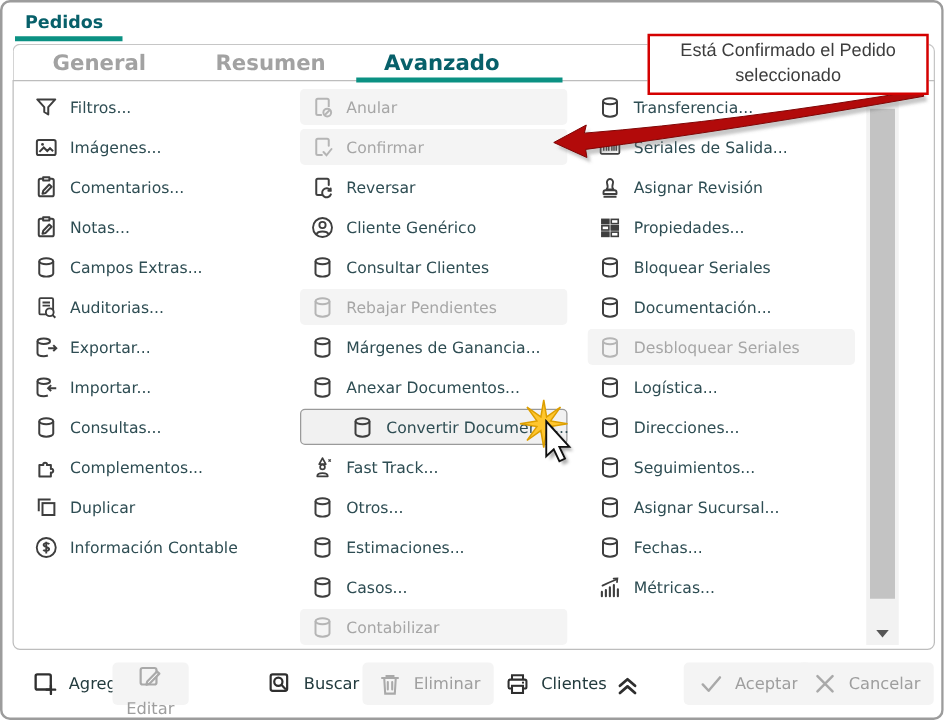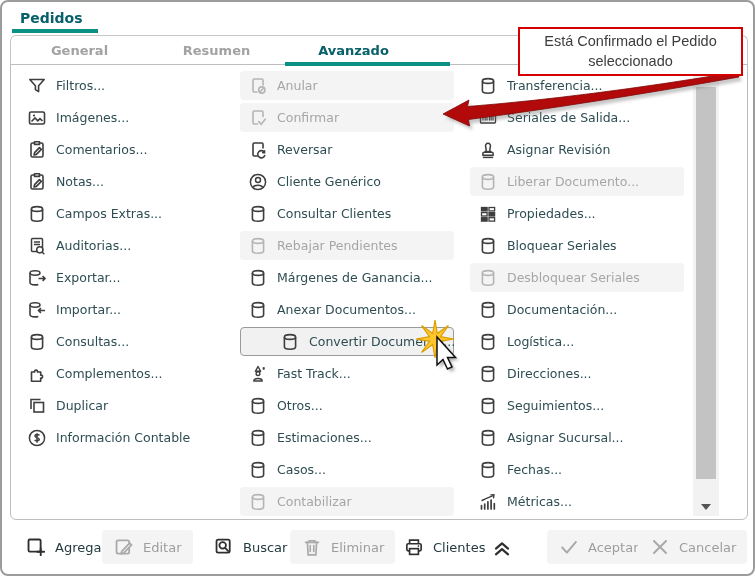--- a/index.html
+++ b/index.html
@@ -19,21 +19,21 @@
   *{box-sizing:border-box;}
   html,body{margin:0;padding:0;}
   body{
     width:755px;height:576px;position:relative;background:#fff;overflow:hidden;
     font-family:"DejaVu Sans","Liberation Sans",sans-serif;
   }
   .window{position:absolute;inset:0;border:2px solid var(--win-border);border-radius:8px;background:#fff;}
   .title{position:absolute;left:18px;top:8px;font-size:14px;font-weight:bold;color:var(--tab-active);}
   .title-underline{position:absolute;left:10px;top:27px;width:86px;height:4px;background:var(--accent);}
   .tabbar{position:absolute;left:8px;top:33px;width:738px;height:30px;border:1px solid #c6c6c6;border-bottom:none;border-radius:6px 6px 0 0;background:#fff;display:flex;}
-  .tab{width:137px;display:flex;align-items:center;justify-content:center;font-size:13px;font-weight:bold;color:var(--tab-inactive);position:relative;cursor:default;}
+  .tab{width:137px;display:flex;align-items:center;justify-content:center;font-size:17px;font-weight:bold;color:var(--tab-inactive);position:relative;cursor:default;}
   .tab.active{color:var(--tab-active);}
   .tab.active::after{content:"";position:absolute;left:0;right:-28px;bottom:-1px;height:4px;background:var(--accent);z-index:5;}
   .panel{position:absolute;left:8px;top:62px;width:738px;height:456px;border:1px solid var(--border);border-radius:0 0 6px 6px;background:#fff;}
   .col{position:absolute;top:6px;}
   .menu-item{height:29px;margin-bottom:3px;display:flex;align-items:center;gap:9px;padding:0 7px;border-radius:4px;border:1px solid transparent;font-size:12.5px;color:var(--menu-text);white-space:nowrap;text-align:right;}
   .menu-item .mi-icon{width:20px;height:20px;flex:0 0 20px;color:var(--icon);display:flex;align-items:center;justify-content:center;}
   .menu-item .mi-icon svg{width:20px;height:20px;}
   .menu-item.disabled{background:var(--disabled-bg);color:var(--disabled-text);}
   .menu-item.disabled .mi-icon{color:#b5b5b5;}
   .menu-item.selected{background:#f1f1f1;border-color:#9a9a9a;padding-left:39px;}
@@ -339,29 +339,20 @@
         <div class="menu-item">
           <span class="mi-icon">
             <svg viewBox="0 0 20 20" fill="none" stroke="currentColor" stroke-width="1.5" stroke-linejoin="round">
               <path d="M7.2 11.5c1.5-1.4 1-3.2.5-4.6C7 5 8.3 3.2 10 3.2s3 1.8 2.3 3.7c-.5 1.4-1 3.2.5 4.6z"></path>
               <path d="M4.8 15.2v-1.4c0-.9.7-1.6 1.6-1.6h7.2c.9 0 1.6.7 1.6 1.6v1.4z"></path>
               <path d="M4.8 17.4h10.4"></path>
             </svg>
           </span>
           <span class="mi-label">Asignar Revisión</span>
         </div>
-        <div class="menu-item disabled">
-          <span class="mi-icon">
-            <svg viewBox="0 0 20 20" fill="none" stroke="currentColor" stroke-width="1.6">
-              <ellipse cx="10" cy="5" rx="5.6" ry="2.4"></ellipse>
-              <path d="M4.4 5v9.8c0 1.4 2.5 2.5 5.6 2.5s5.6-1.1 5.6-2.5V5"></path>
-            </svg>
-          </span>
-          <span class="mi-label">Liberar Documento...</span>
-        </div>
         <div class="menu-item">
           <span class="mi-icon">
             <svg viewBox="0 0 20 20" fill="none" stroke="currentColor" stroke-width="1.3">
               <rect x="3.5" y="3.5" width="5.6" height="3.4" fill="currentColor"></rect>
               <rect x="11" y="3.5" width="5.6" height="3.4"></rect>
               <rect x="3.5" y="8.6" width="5.6" height="3.4"></rect>
               <rect x="11" y="8.6" width="5.6" height="3.4" fill="currentColor"></rect>
               <rect x="3.5" y="13.7" width="5.6" height="3.4" fill="currentColor"></rect>
               <rect x="11" y="13.7" width="5.6" height="3.4"></rect>
             </svg>
@@ -370,37 +361,37 @@
         </div>
         <div class="menu-item">
           <span class="mi-icon">
             <svg viewBox="0 0 20 20" fill="none" stroke="currentColor" stroke-width="1.6">
               <ellipse cx="10" cy="5" rx="5.6" ry="2.4"></ellipse>
               <path d="M4.4 5v9.8c0 1.4 2.5 2.5 5.6 2.5s5.6-1.1 5.6-2.5V5"></path>
             </svg>
           </span>
           <span class="mi-label">Bloquear Seriales</span>
         </div>
+        <div class="menu-item">
+          <span class="mi-icon">
+            <svg viewBox="0 0 20 20" fill="none" stroke="currentColor" stroke-width="1.6">
+              <ellipse cx="10" cy="5" rx="5.6" ry="2.4"></ellipse>
+              <path d="M4.4 5v9.8c0 1.4 2.5 2.5 5.6 2.5s5.6-1.1 5.6-2.5V5"></path>
+            </svg>
+          </span>
+          <span class="mi-label">Documentación...</span>
+        </div>
         <div class="menu-item disabled">
           <span class="mi-icon">
             <svg viewBox="0 0 20 20" fill="none" stroke="currentColor" stroke-width="1.6">
               <ellipse cx="10" cy="5" rx="5.6" ry="2.4"></ellipse>
               <path d="M4.4 5v9.8c0 1.4 2.5 2.5 5.6 2.5s5.6-1.1 5.6-2.5V5"></path>
             </svg>
           </span>
           <span class="mi-label">Desbloquear Seriales</span>
-        </div>
-        <div class="menu-item">
-          <span class="mi-icon">
-            <svg viewBox="0 0 20 20" fill="none" stroke="currentColor" stroke-width="1.6">
-              <ellipse cx="10" cy="5" rx="5.6" ry="2.4"></ellipse>
-              <path d="M4.4 5v9.8c0 1.4 2.5 2.5 5.6 2.5s5.6-1.1 5.6-2.5V5"></path>
-            </svg>
-          </span>
-          <span class="mi-label">Documentación...</span>
         </div>
         <div class="menu-item">
           <span class="mi-icon">
             <svg viewBox="0 0 20 20" fill="none" stroke="currentColor" stroke-width="1.6">
               <ellipse cx="10" cy="5" rx="5.6" ry="2.4"></ellipse>
               <path d="M4.4 5v9.8c0 1.4 2.5 2.5 5.6 2.5s5.6-1.1 5.6-2.5V5"></path>
             </svg>
           </span>
           <span class="mi-label">Logística...</span>
         </div>
@@ -456,21 +447,21 @@
   <div id="toolbar-host">
       <div class="tb-btn" style="left: 12px;">
         <span class="mi-icon">
           <svg viewBox="0 0 20 20" fill="none" stroke="currentColor" stroke-width="1.7" stroke-linecap="round">
             <rect x="3.2" y="3.2" width="11" height="11" rx="1.2"></rect>
             <path d="M14.3 11.2v6.2M11.2 14.3h6.2"></path>
           </svg>
         </span>
         <span>Agregar</span>
       </div>
-      <div class="tb-btn disabled" style="left: 100px;">
+      <div class="tb-btn disabled" style="left: 88px; flex-direction: column;">
         <span class="mi-icon">
           <svg viewBox="0 0 20 20" fill="none" stroke="currentColor" stroke-width="1.6" stroke-linejoin="round">
             <rect x="3.2" y="4" width="11.5" height="12" rx="1.5"></rect>
             <path d="M8 13.9l7.1-7.4 1.7 1.6-7.2 7.4-2.2.6z" fill="#fff"></path>
           </svg>
         </span>
         <span>Editar</span>
       </div>
       <div class="tb-btn" style="left: 200px;">
         <span class="mi-icon">

